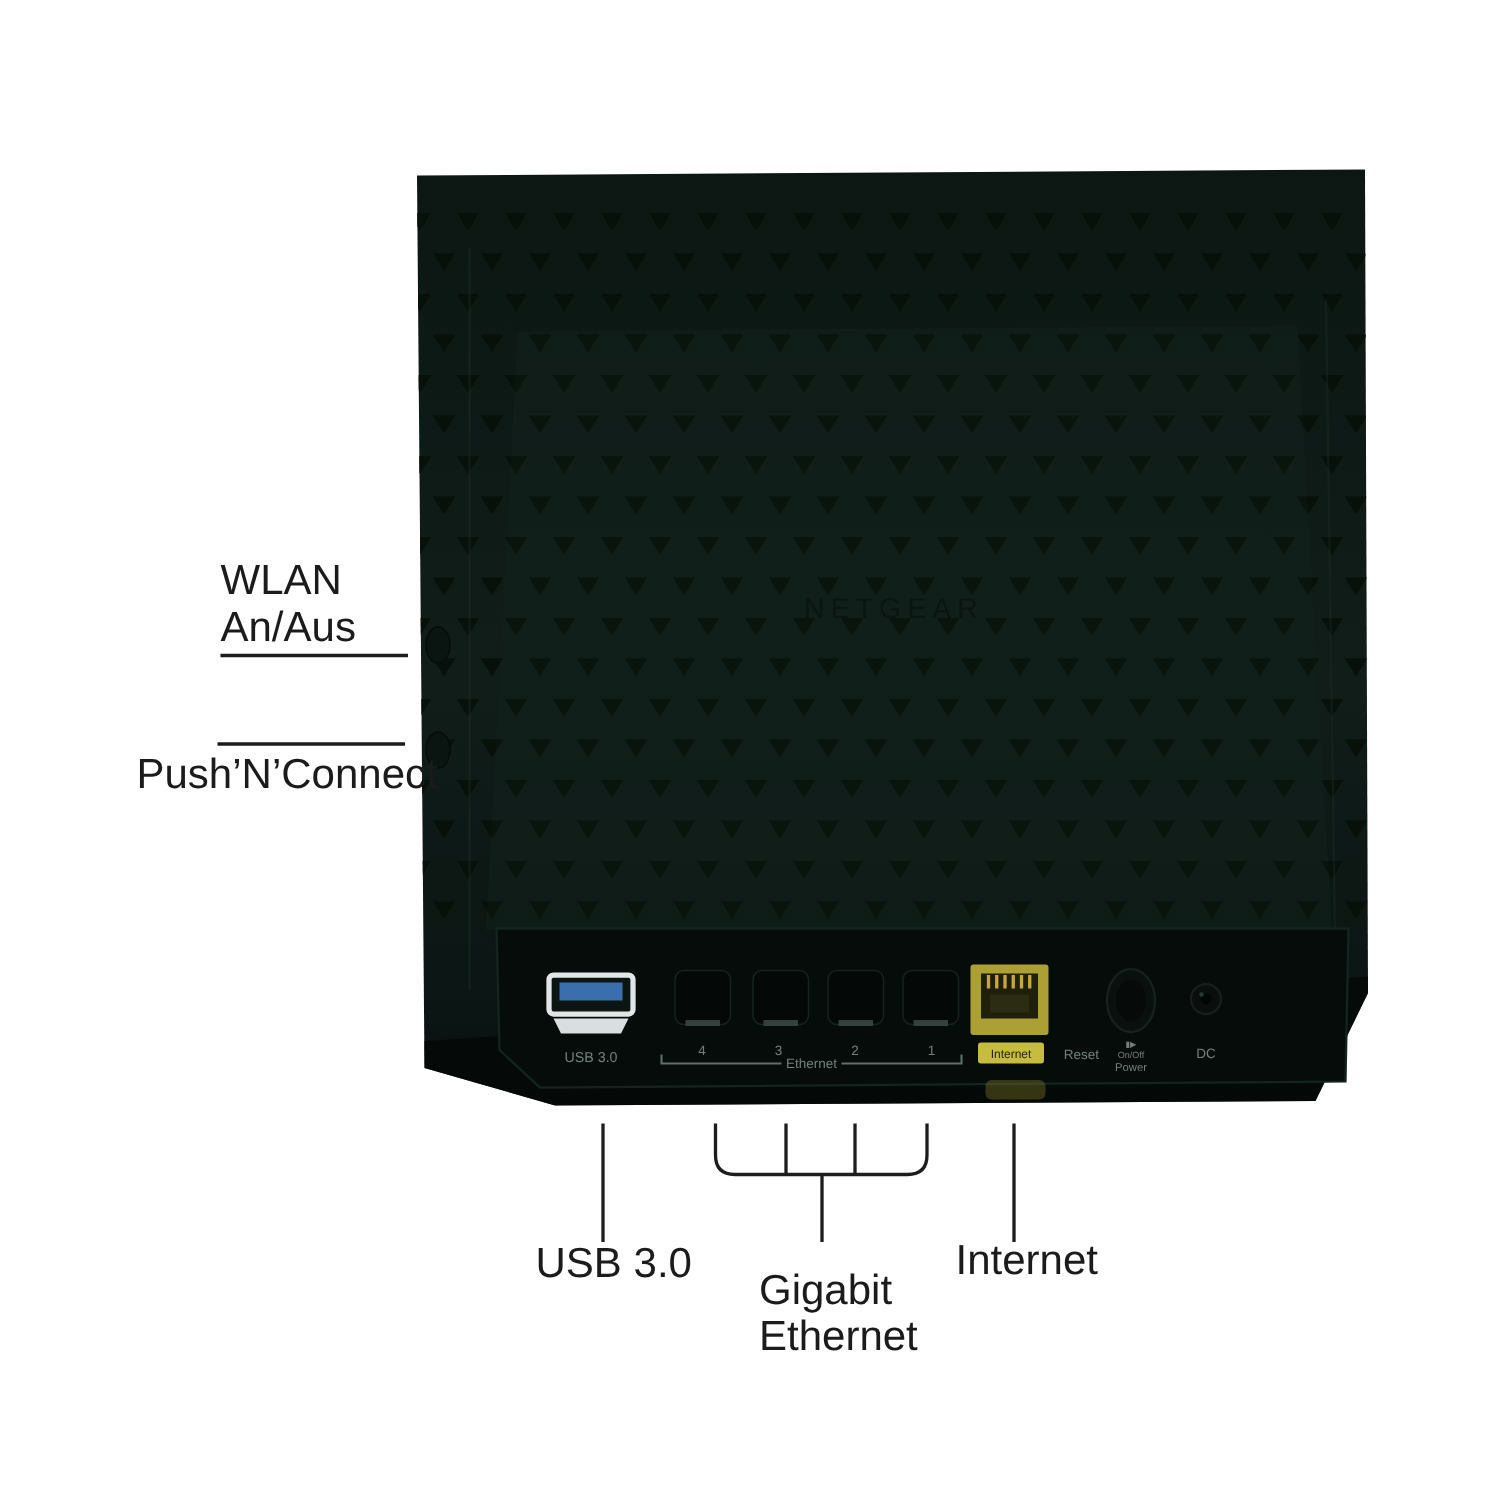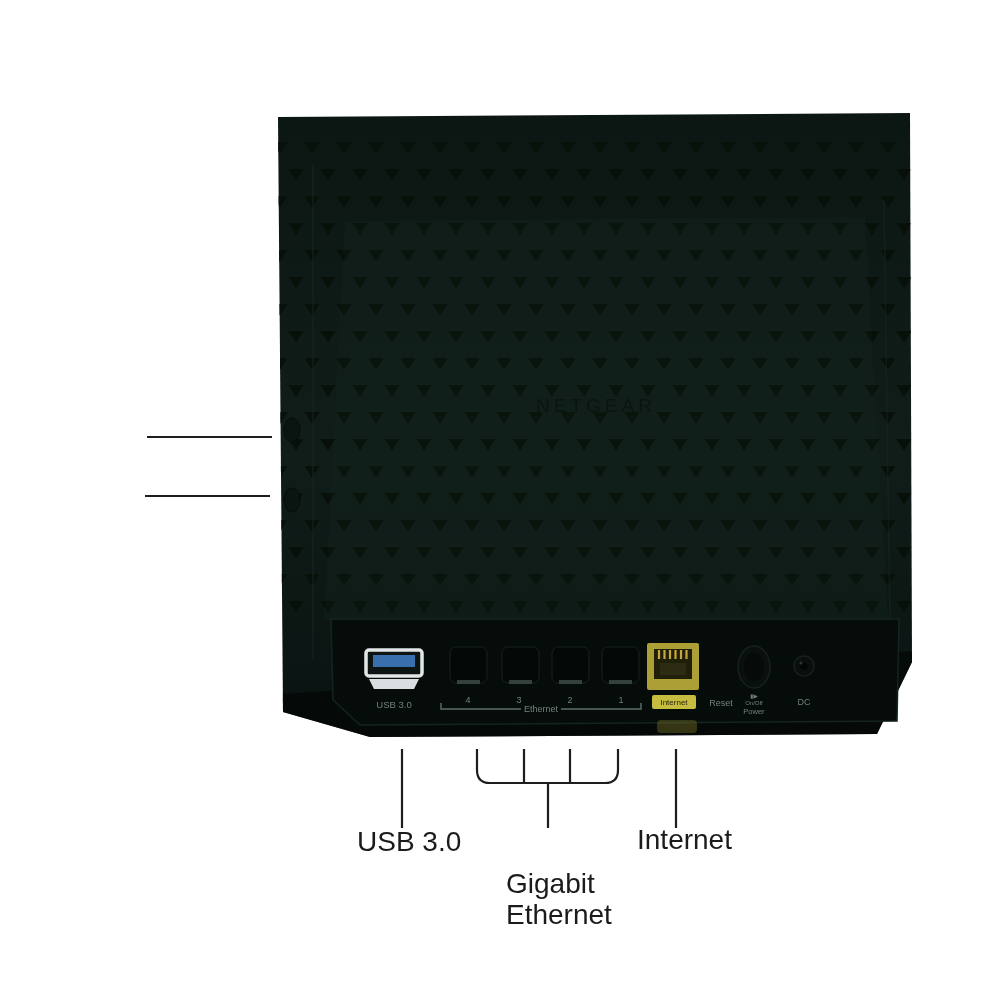--- a/index.html
+++ b/index.html
@@ -128,29 +128,34 @@
       <line x1="145" y1="496" x2="270" y2="496"></line>
       <line x1="402" y1="749" x2="402" y2="828"></line>
       <line x1="676" y1="749" x2="676" y2="828"></line>
       <path d="M477,749 V770 Q477,783 490,783 H605 Q618,783 618,770 V749"></path>
       <line x1="524" y1="749" x2="524" y2="783"></line>
       <line x1="570" y1="749" x2="570" y2="783"></line>
       <line x1="548" y1="783" x2="548" y2="828"></line>
     </g>
   </svg>
 
+  <div class="callout-label" style="left:147px;top:371px">
+    <div>WLAN</div>
+    <div>An/Aus</div>
+  </div>
 
   <div class="callout-label" style="left:91px;top:500px">
+    <div>Push’N’Connect</div>
   </div>
 
   <div class="callout-label" style="left:357px;top:826px">
     <div>USB 3.0</div>
   </div>
 
-  <div class="callout-label" style="left:506px;top:868px">
+  <div class="callout-label" style="left:506px;top:844px">
     <div>Gigabit</div>
     <div>Ethernet</div>
   </div>
 
   <div class="callout-label" style="left:637px;top:824px">
     <div>Internet</div>
   </div>
 
 </div>
 

